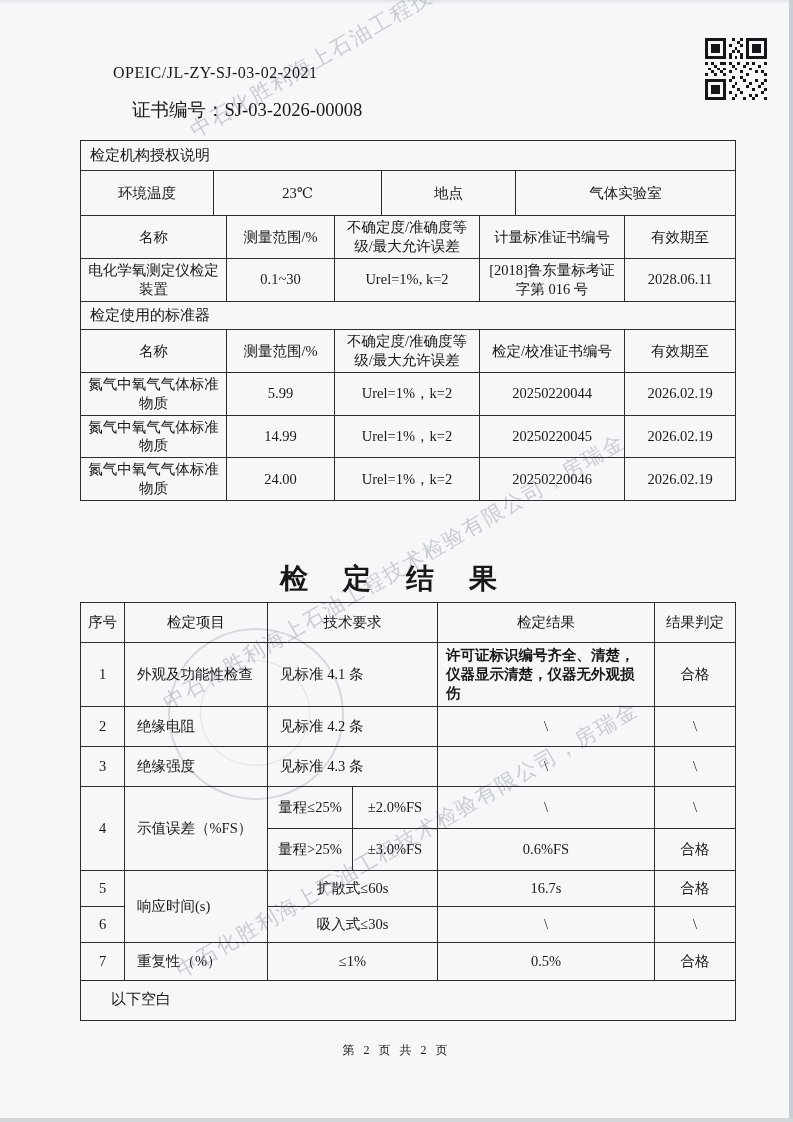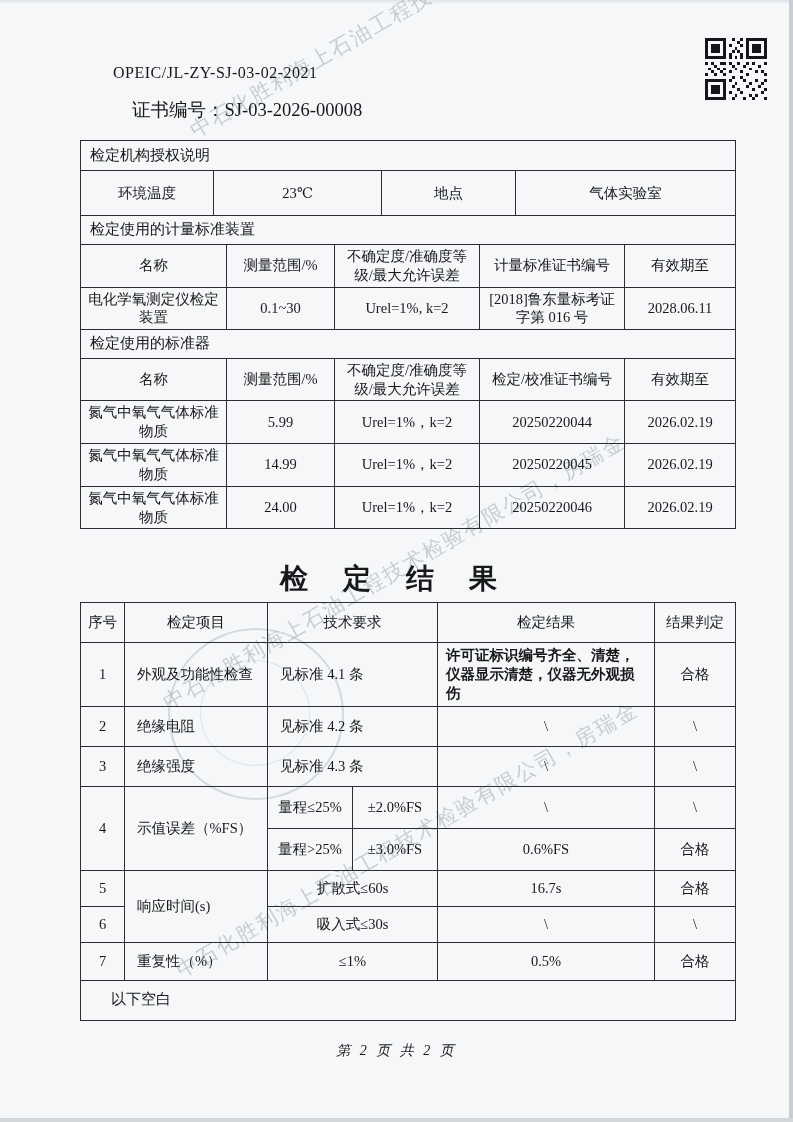--- a/index.html
+++ b/index.html
@@ -39,21 +39,21 @@
   td.sec{text-align:left;padding:4px 9px;font-size:15px;}
   td.lft{text-align:left;padding-left:12px;}
   td.res-l{text-align:left;padding:3px 8px;font-weight:bold;}
   td.blank{text-align:left;padding-left:30px;font-size:15px;}
   .h28{height:28px}.h30{height:30px}.h37{height:36px}
   .h38{height:38px}.h40{height:40px}.h42{height:42px}.h43{height:43px}.h45{height:45px}.h52{height:52px}
 
   .results-title{position:absolute;left:68px;top:560px;width:655px;text-align:center;
      font-size:28px;font-weight:bold;letter-spacing:14px;z-index:2;}
   .footer{position:absolute;left:0;top:1042px;width:100%;text-align:center;
-     font-size:14px;letter-spacing:3px;z-index:2;font-style:italic;}
+     font-size:12px;letter-spacing:3px;z-index:2;}
 </style>
 </head>
 <body>
 
 <div class="page">
 
   <div class="wm" id="wm1">中石化胜利海上石油工程技术检验有限公司，房瑞金</div>
   <div class="wm" id="wm2">中石化胜利海上石油工程技术检验有限公司，房瑞金</div>
   <div class="wm" id="wm3">中石化胜利海上石油工程技术检验有限公司，房瑞金</div>
   <div class="stamp"></div>
@@ -98,23 +98,20 @@
     <tbody>
         <tr class="h30">
           <td colspan="8" class="sec">检定机构授权说明</td>
         </tr>
     <tr class="h45">
       <td>环境温度</td>
       <td colspan="3">23℃</td>
       <td colspan="2">地点</td>
       <td colspan="2">气体实验室</td>
     </tr>
-    <tr class="h28">
-          <td colspan="8" class="sec">检定使用的计量标准装置</td>
-        </tr>
     <tr class="h43">
       <td colspan="2">名称</td>
       <td>测量范围/%</td>
       <td colspan="2">不确定度/准确度等级/最大允许误差</td>
       <td colspan="2">计量标准证书编号</td>
       <td>有效期至</td>
     </tr>
     <tr class="h40">
       <td colspan="2">电化学氧测定仪检定装置</td>
       <td>0.1~30</td>

